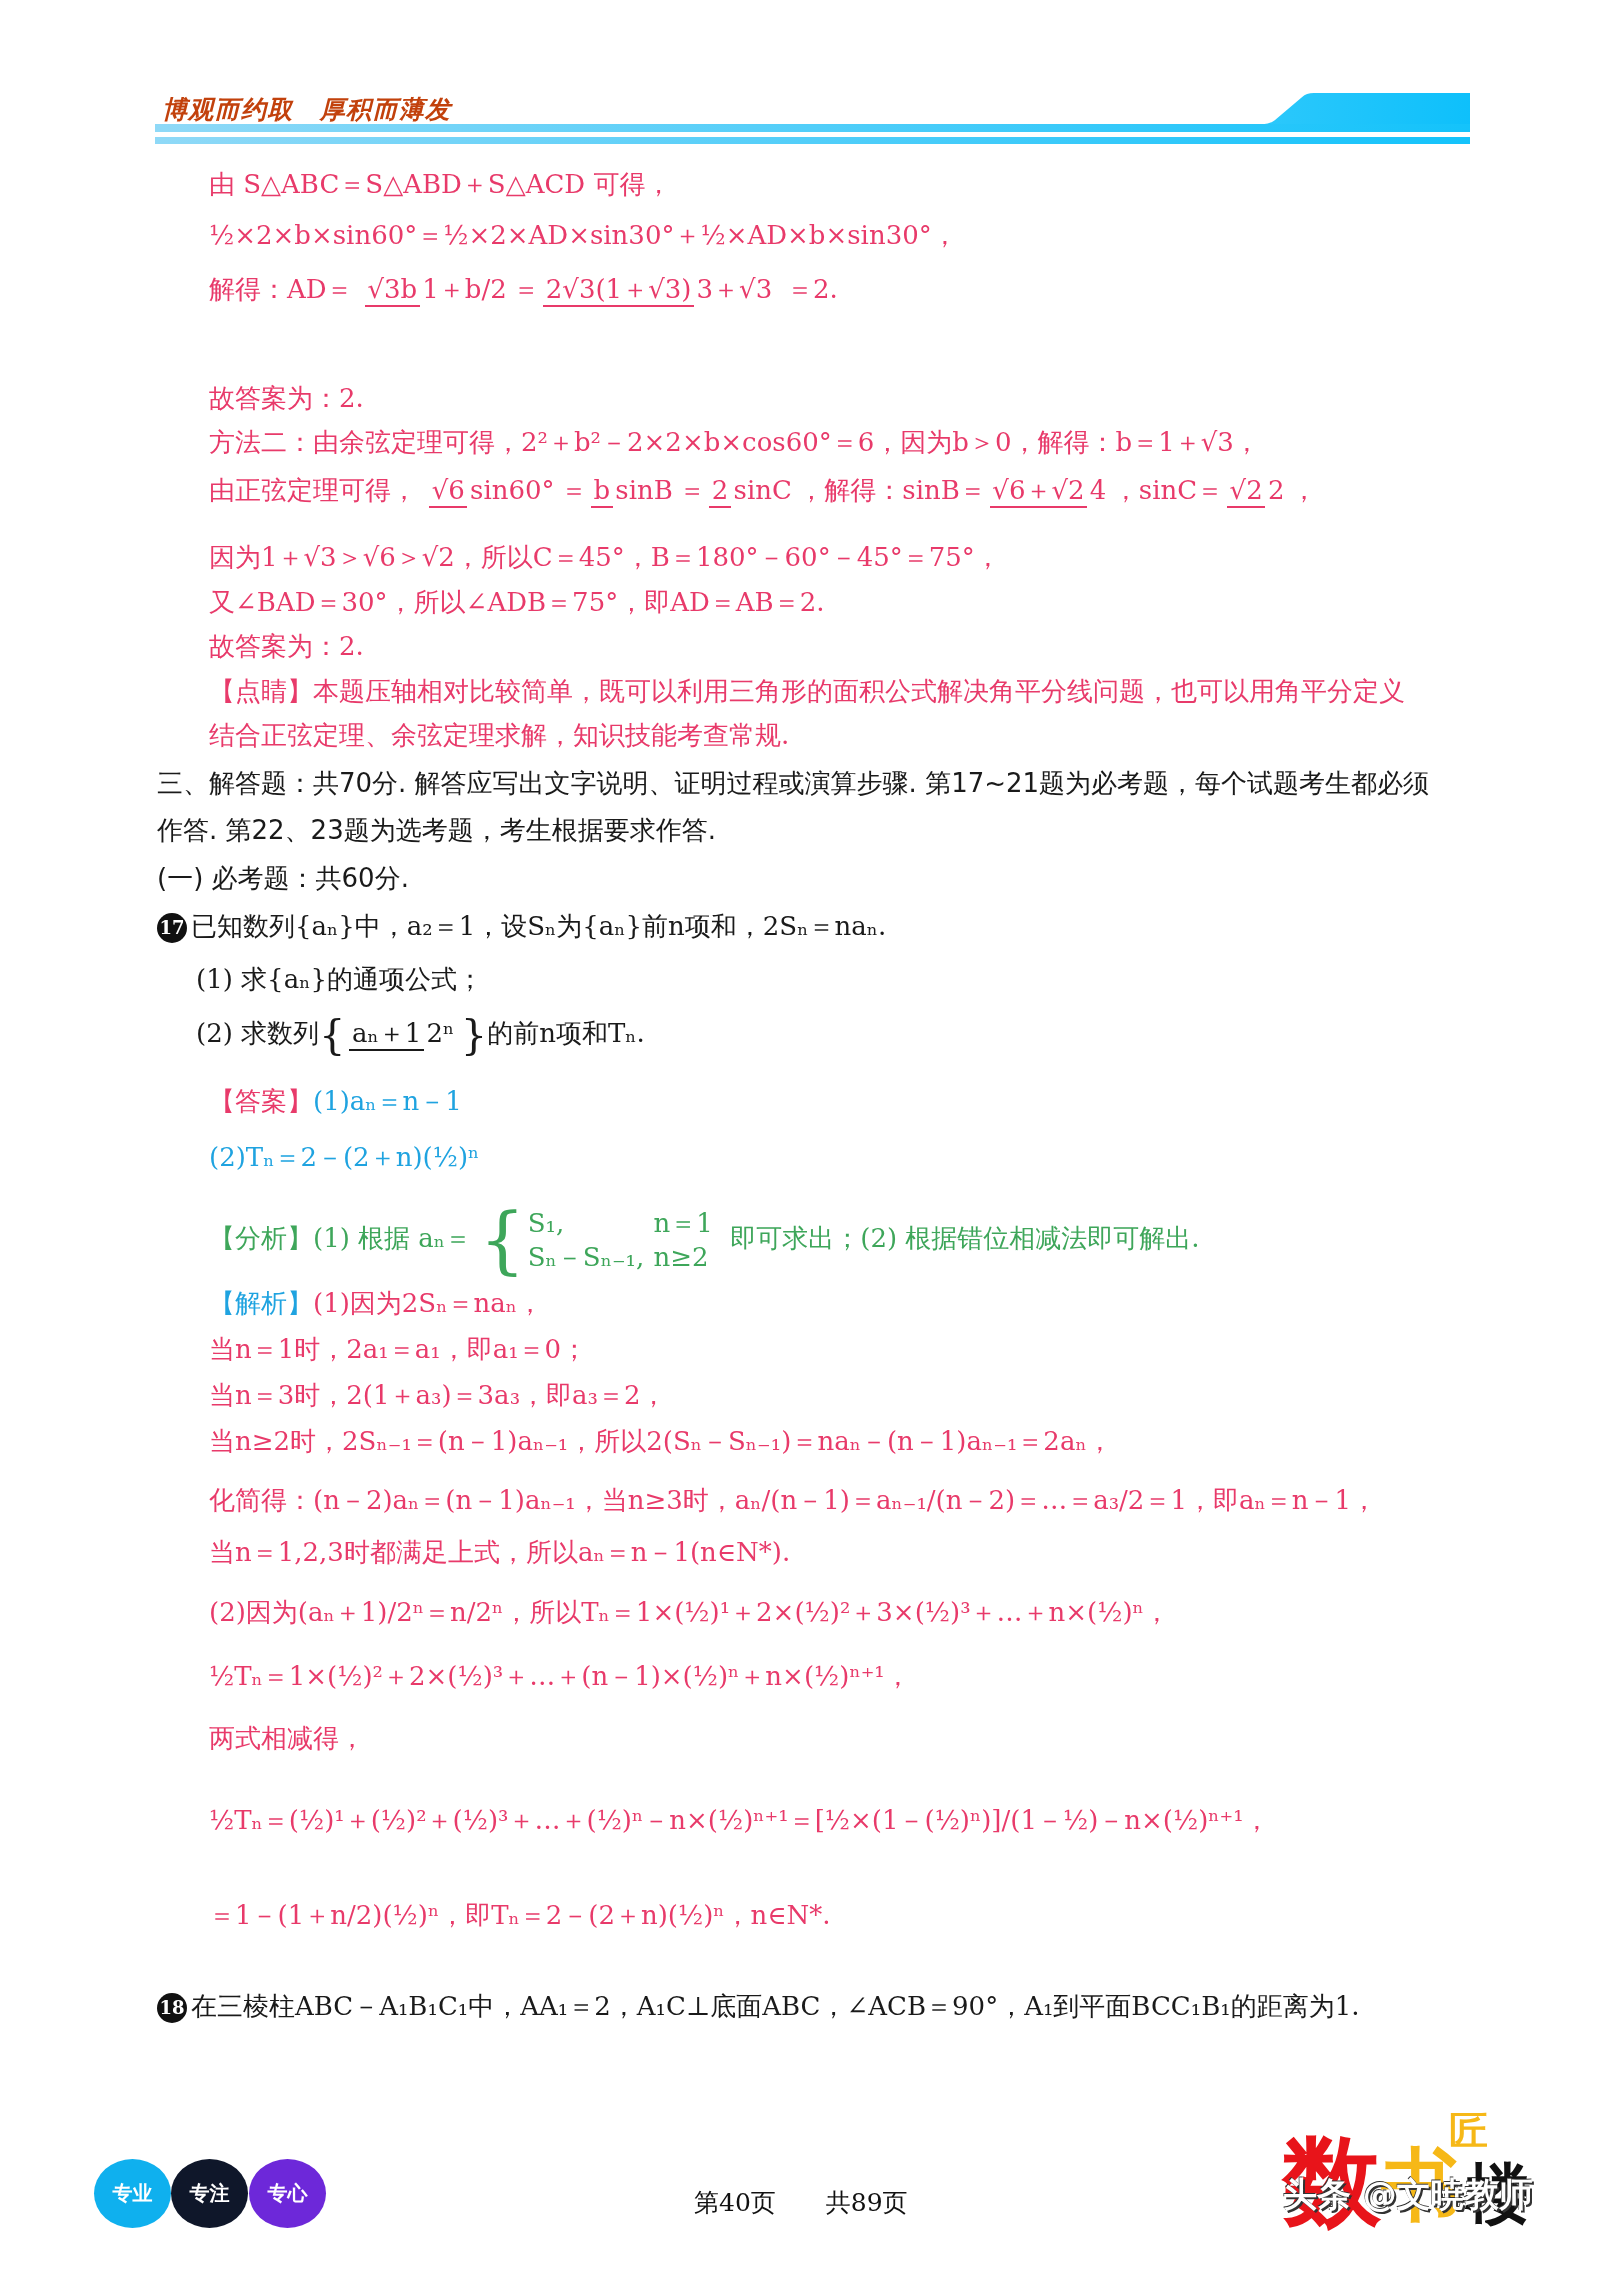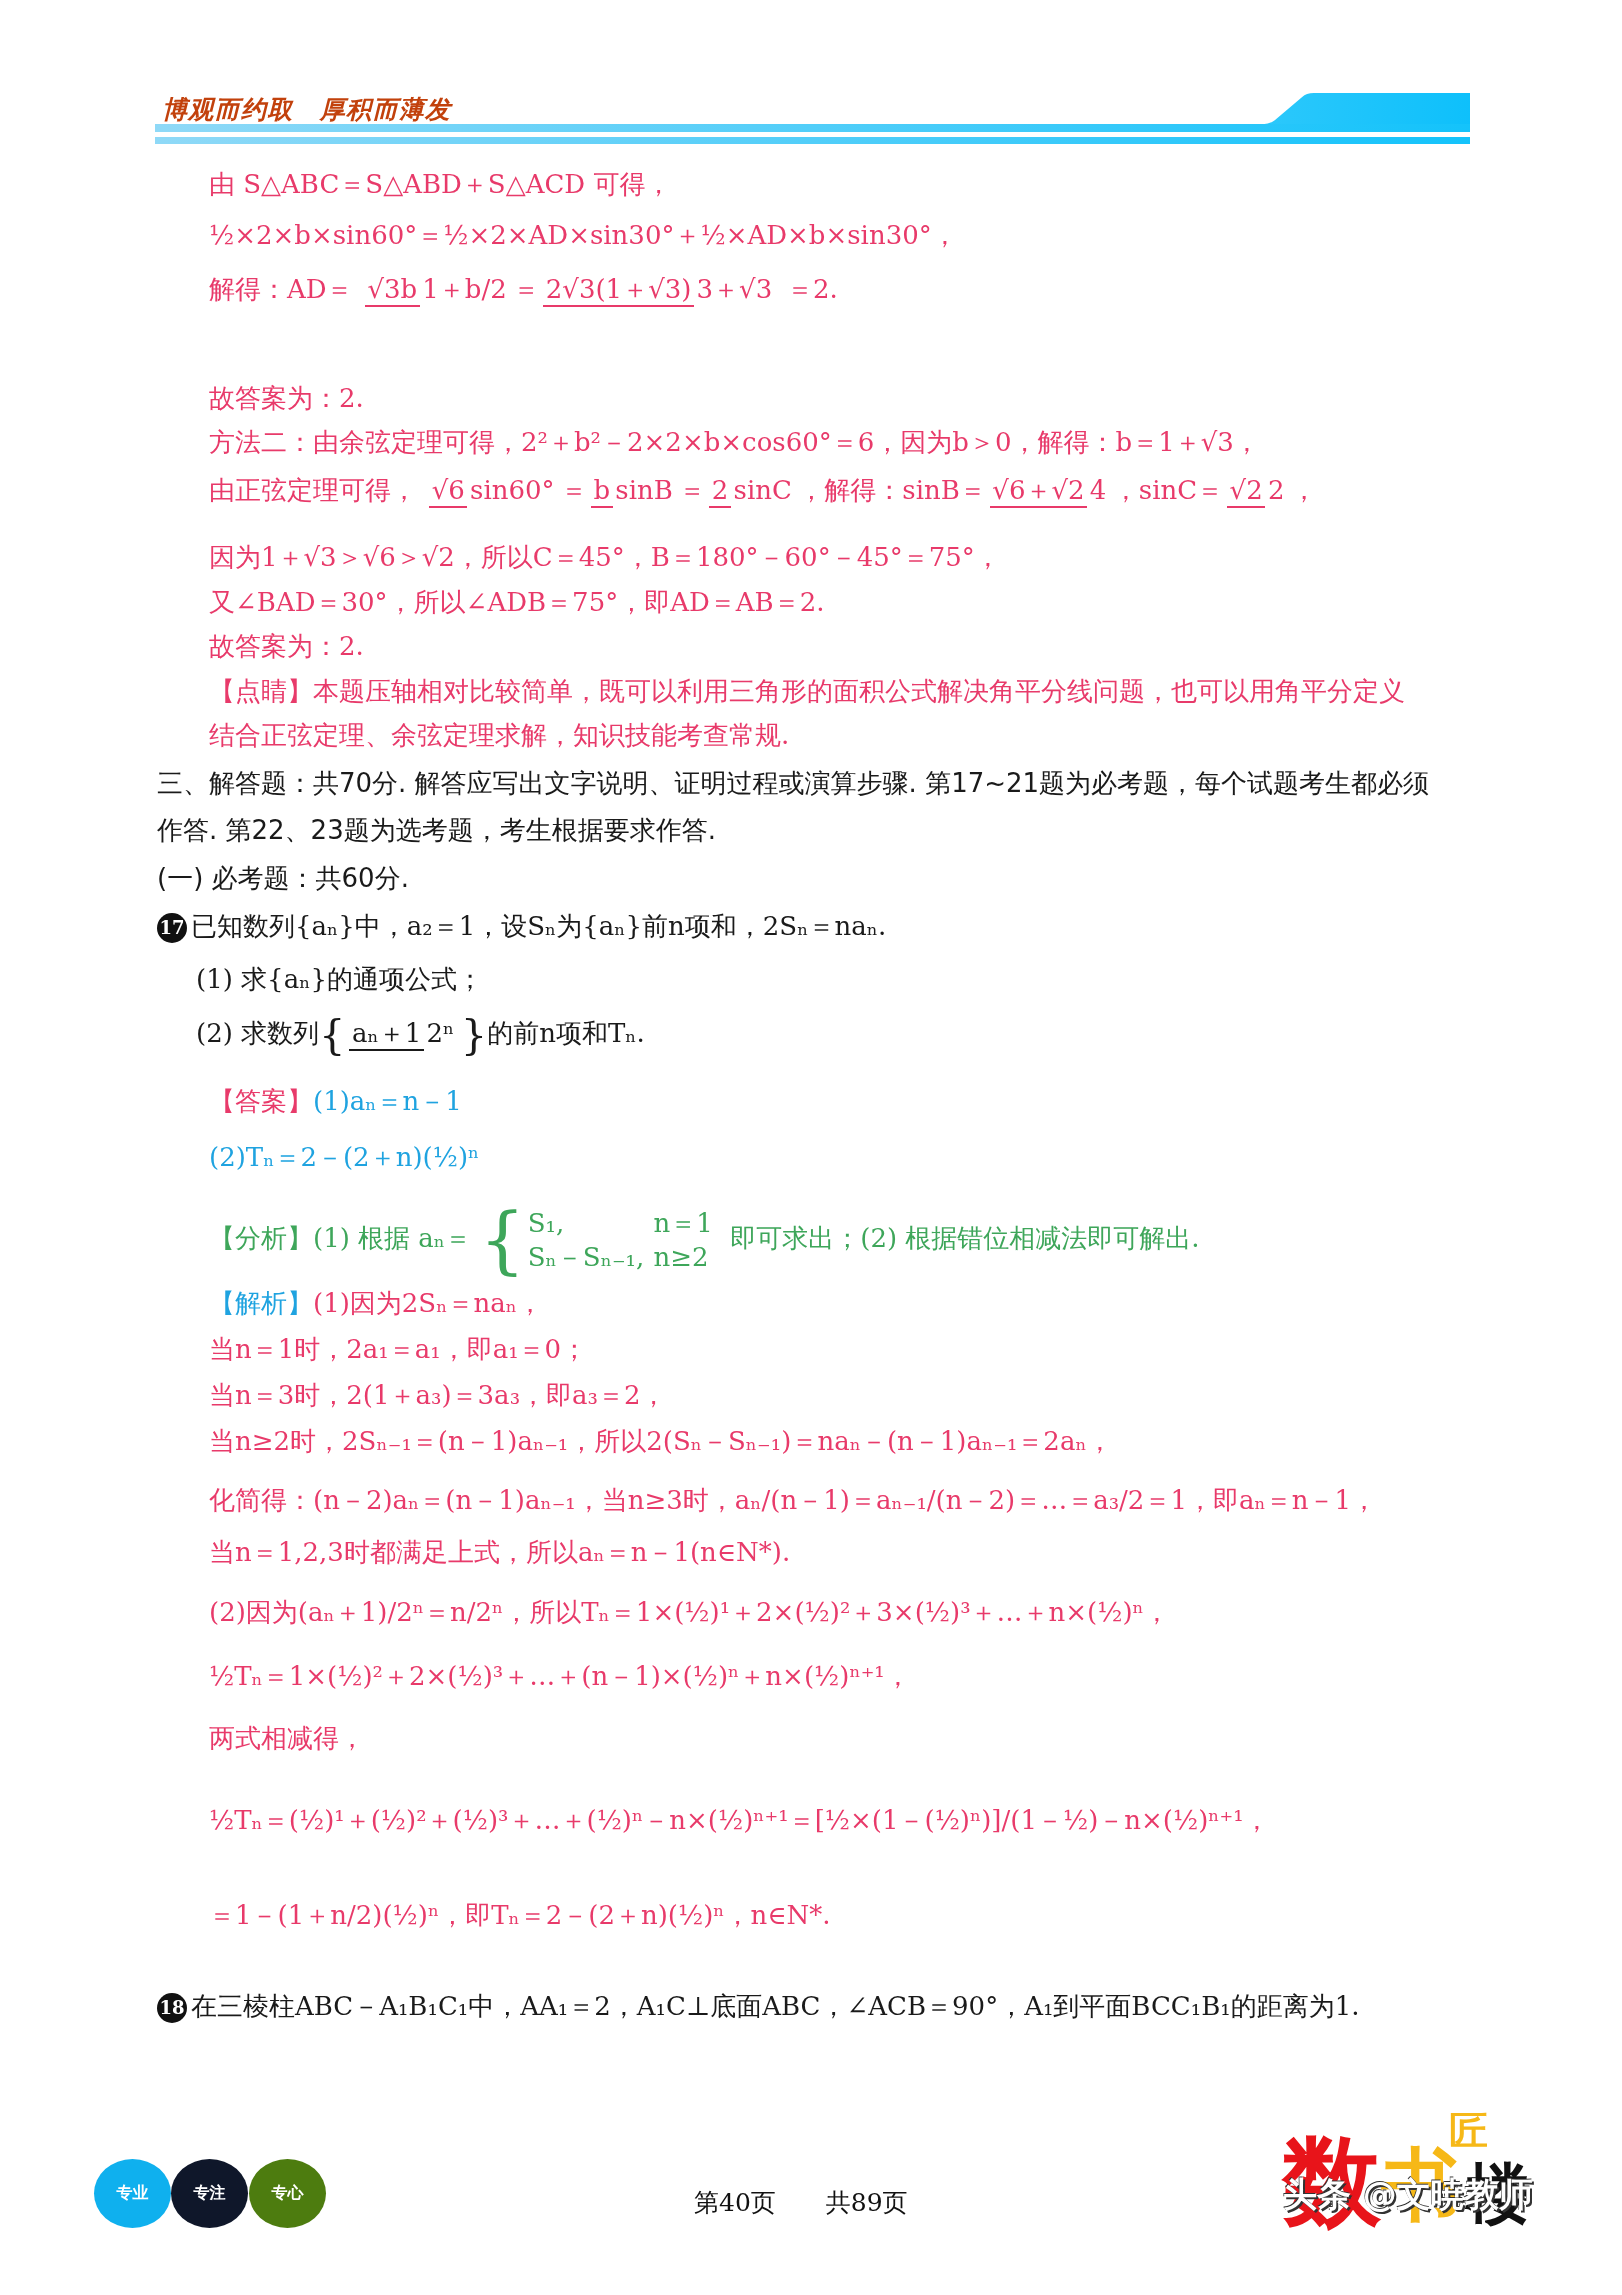--- a/index.html
+++ b/index.html
@@ -32,21 +32,21 @@
             font-family:"DejaVu Serif","Liberation Serif",serif; }
 
   
   .cases { display:inline-flex; align-items:center; vertical-align:middle; }
   .cases .brace { font-size:72px; line-height:1; font-weight:100; margin-right:2.6px; }
   .cases table { border-collapse:collapse; font-size:26px; }
   .cases td { padding:3.9px 9.2px 3.9px 0; }
 
   
   .pill { position:absolute; top:2159px; width:77px; height:69px; border-radius:50%; display:flex; align-items:center;
-          justify-content:center; color:#fff; font-weight:bold; font-size:16px;
+          justify-content:center; color:#fff; font-weight:bold; font-size:20px;
           font-family:"DejaVu Sans","Liberation Sans",sans-serif; }
   .pageno { position:absolute; left:694px; top:2186px; font-size:25px; color:#111; }
   .watermark { position:absolute; left:1283px; top:2172px; font-size:34px; color:#fff; font-weight:bold;
                text-shadow:2px 2px 0 #333,-0.7px -0.7px 0 #333; font-family:"DejaVu Sans","Liberation Sans",sans-serif; }
   .logo-a { position:absolute; left:1283px; top:2117px; font-size:98px; color:#e8141a; font-weight:bold;
             font-family:"DejaVu Sans","Liberation Sans",sans-serif; }
   .logo-b { position:absolute; left:1381px; top:2133px; font-size:79px; color:#f6b817; font-weight:bold;
             font-family:"DejaVu Sans","Liberation Sans",sans-serif; }
   .logo-c { position:absolute; left:1449px; top:2104px; font-size:39px; color:#f6b817; font-weight:bold;
             font-family:"DejaVu Sans","Liberation Sans",sans-serif; }
@@ -172,21 +172,21 @@
 <div class="line pink" style="top:1725px;">两式相减得，</div>
 <div class="line pink" style="top:1807px;">½Tₙ＝(½)¹＋(½)²＋(½)³＋…＋(½)ⁿ－n×(½)ⁿ⁺¹＝[½×(1－(½)ⁿ)]/(1－½)－n×(½)ⁿ⁺¹，</div>
 <div class="line pink" style="top:1902px;">＝1－(1＋n/2)(½)ⁿ，即Tₙ＝2－(2＋n)(½)ⁿ，n∈N*.</div>
 
 <div class="line black" style="left:157px; top:1993px;">
   <span class="qbadge">18</span><span>在三棱柱ABC－A₁B₁C₁中，AA₁＝2，A₁C⊥底面ABC，∠ACB＝90°，A₁到平面BCC₁B₁的距离为1.</span>
 </div>
 
 <div class="pill" style="left:94px; background:#0fb0ee;">专业</div>
 <div class="pill" style="left:171px; background:#0f172a;">专注</div>
-<div class="pill" style="left:249px; background:#4d7c0f;">专心</div>
+<div class="pill" style="left:249px; background:#6d28d9;">专心</div>
 <div class="pageno">第40页　　共89页</div>
 
 <div>
   <div class="logo-a">数</div>
   <div class="logo-b">书</div>
   <div class="logo-c">匠</div>
   <div class="logo-d">楼</div>
   <div class="watermark">头条 @文暁教师</div>
 </div>
 

